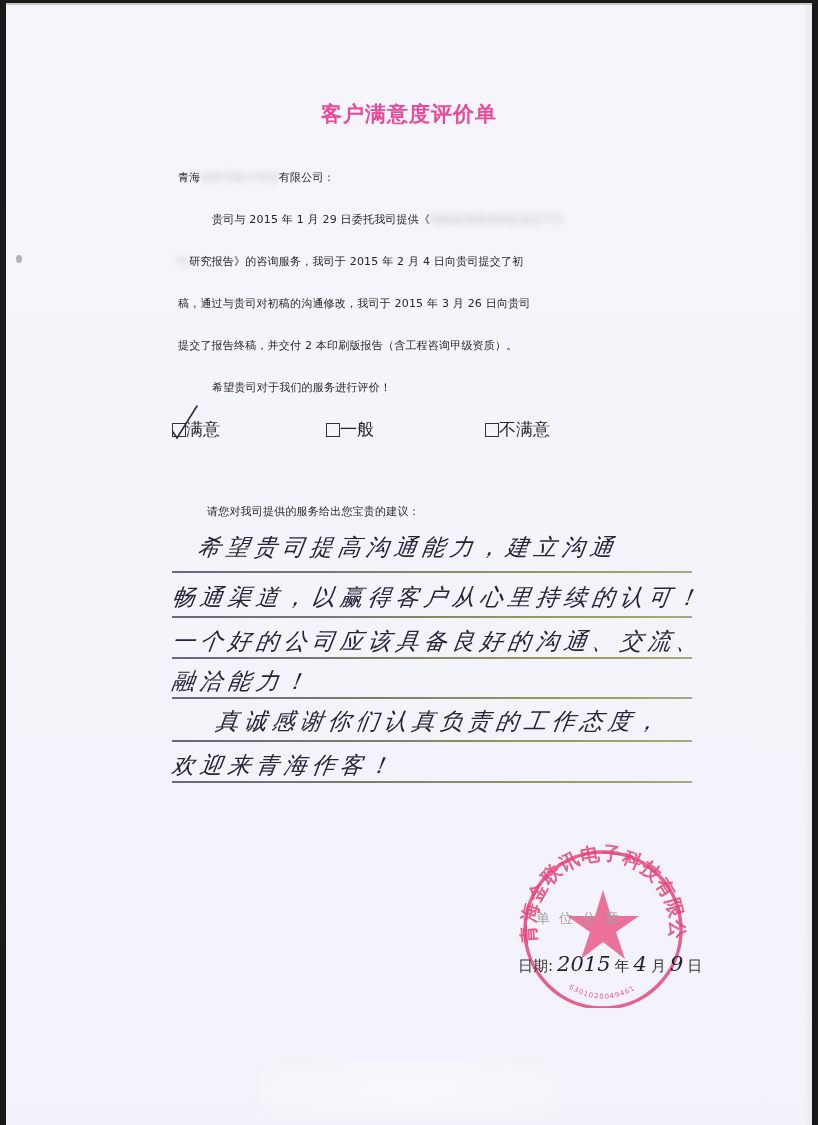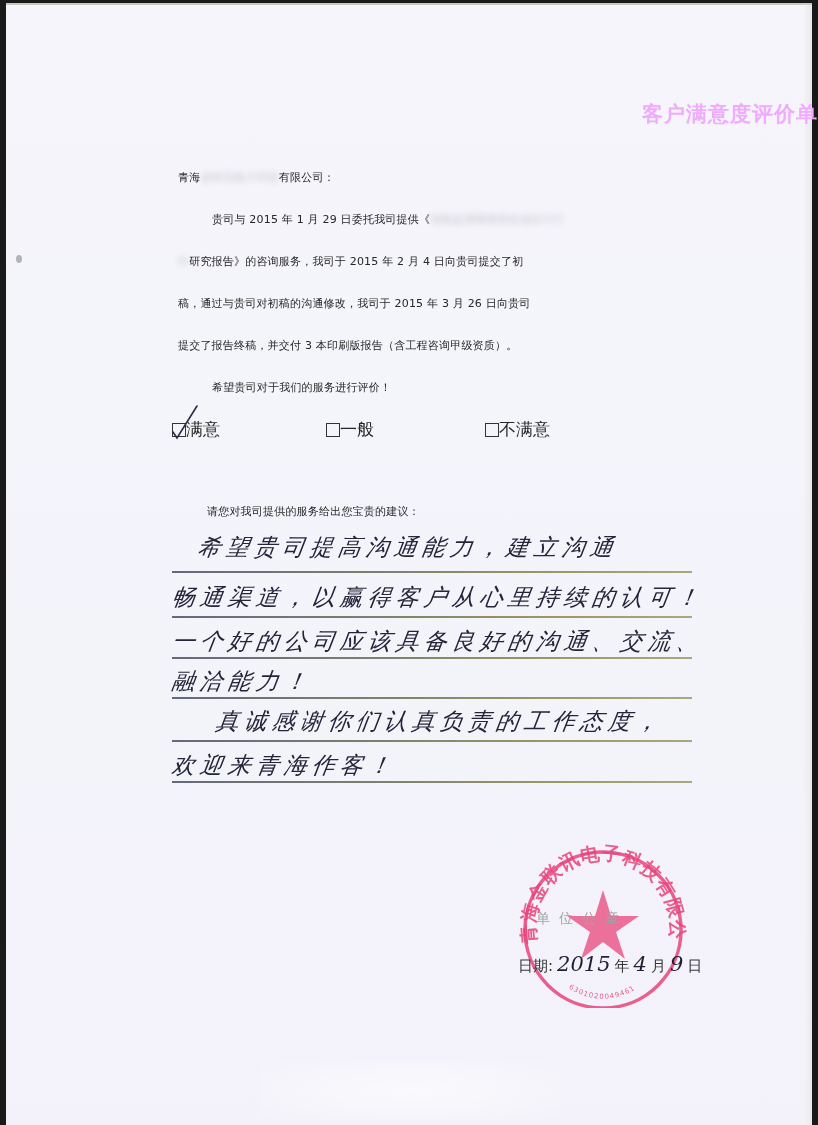--- a/index.html
+++ b/index.html
@@ -39,24 +39,24 @@
       height: 8px;
       border-radius: 50%;
       background: #888;
       opacity: 0.6;
     }
     .title {
       position: absolute;
       left: 0;
       width: 100%;
       top: 100px;
-      text-align: right;
+      text-align: center;
       font-size: 21px;
       font-weight: bold;
-      color: #f0abfc;
+      color: #ec4899;
       letter-spacing: 1px;
     }
     .txt {
       position: absolute;
       font-size: 11px;
       color: #262626;
       white-space: nowrap;
       letter-spacing: 0.2px;
       margin-left: 35px;
     }
@@ -159,21 +159,21 @@
 
 <div class="txt" style="left:177px; top:212px;">
   <span>贵司与 2015 年 1 月 29 日委托我司提供《</span><span class="blur">智能监测预测系统项目可行</span>
 </div>
 
 <div class="txt" style="left:143px; top:254px;">
   <span class="blur">性</span><span>研究报告》的咨询服务，我司于 2015 年 2 月 4 日向贵司提交了初</span>
 </div>
 
 <div class="txt" style="left:143px; top:296px;text-align:right;">稿，通过与贵司对初稿的沟通修改，我司于 2015 年 3 月 26 日向贵司</div>
-<div class="txt" style="left:143px; top:338px;">提交了报告终稿，并交付 3 本印刷版报告（含工程咨询甲级资质）。</div>
+<div class="txt" style="left:143px; top:338px;">提交了报告终稿，并交付 2 本印刷版报告（含工程咨询甲级资质）。</div>
 
 <div class="txt" style="left:177px; top:380px;">希望贵司对于我们的服务进行评价！</div>
 
 <div class="check-group" style="left:172px;">
   <span class="box"></span>
   <span>满意</span>
 </div>
 <svg class="tick-svg" width="40" height="36">
   <path d="M6 28 L10 34 L30 2" fill="none" stroke="#2b2b42" stroke-width="1.6" stroke-linecap="round"></path>
 </svg>

